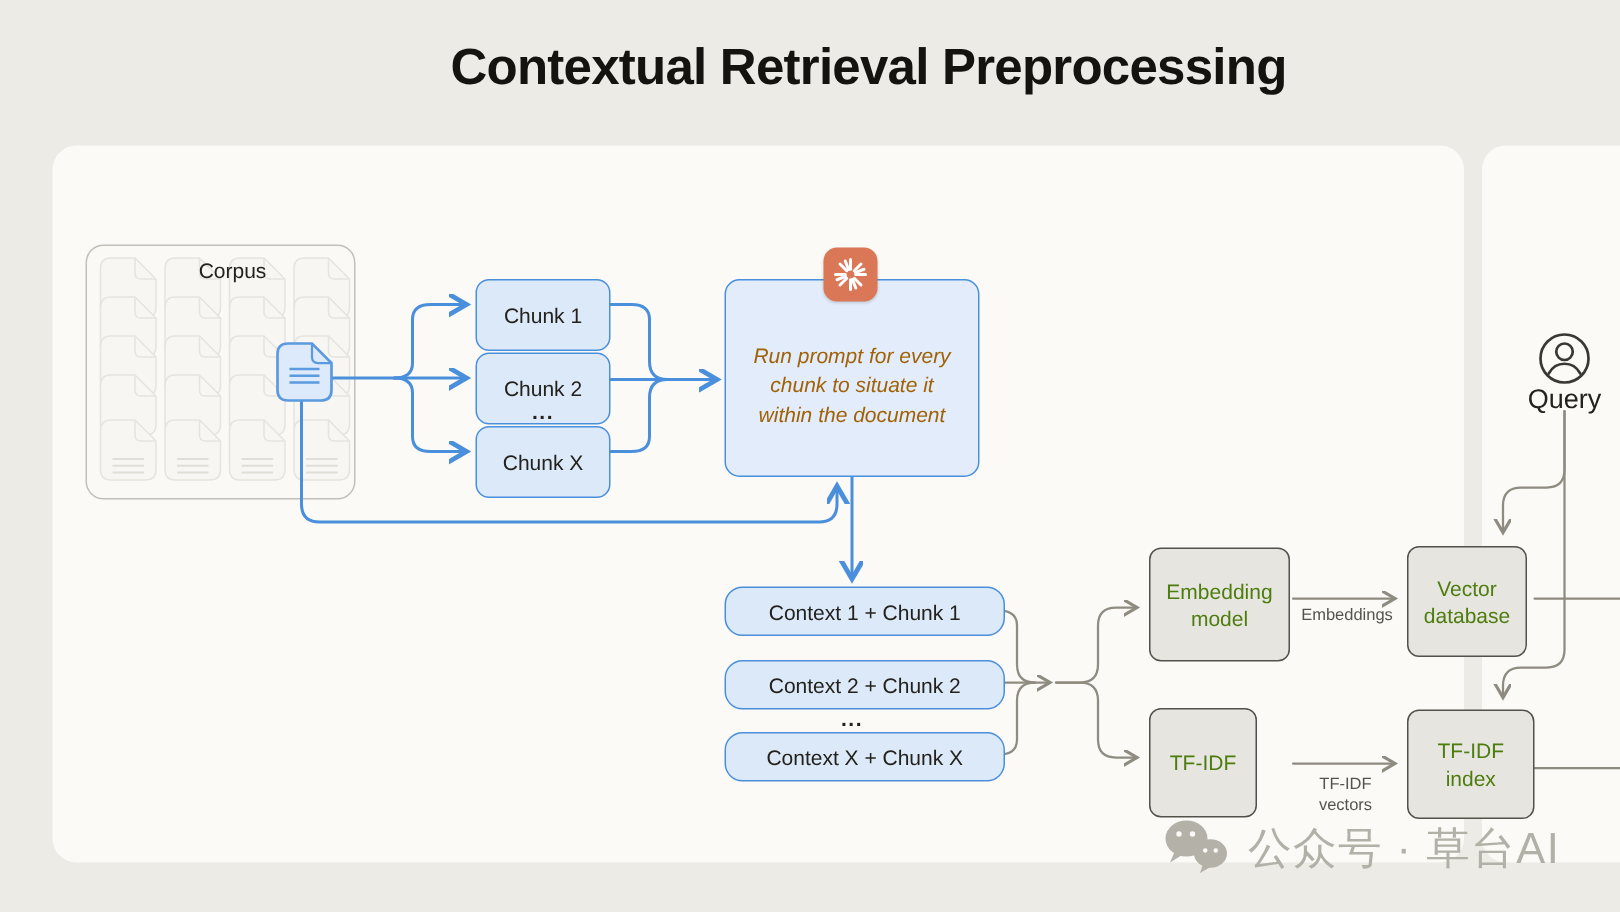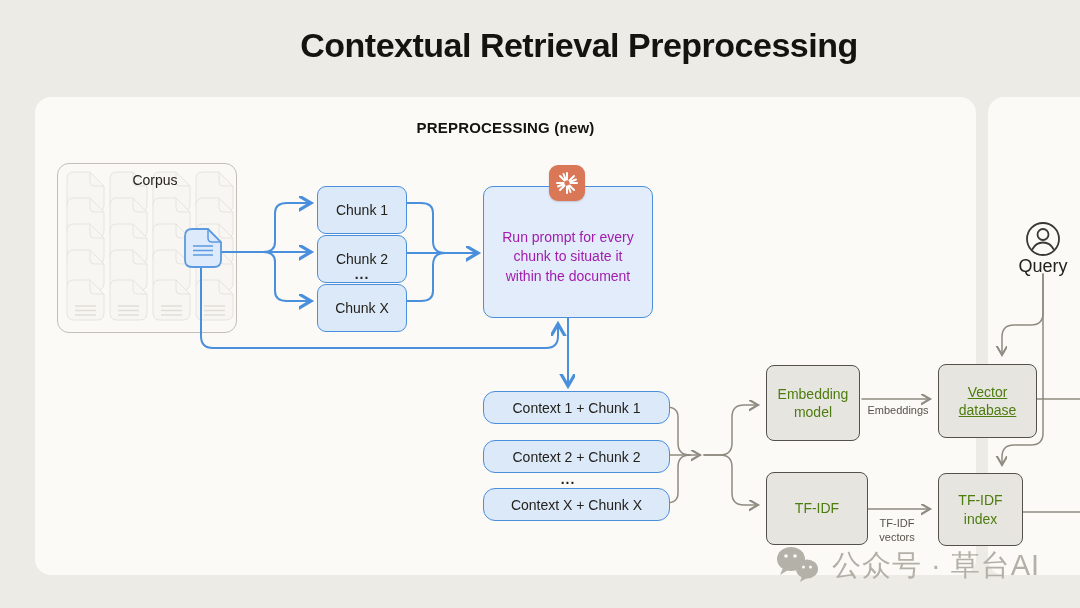--- a/index.html
+++ b/index.html
@@ -19,31 +19,31 @@
 
   
   #corpus-box { left:57px; top:163px; width:180px; height:170px; background:#faf9f6; border:1.5px solid #c2bfb7; border-radius:12px; }
   #corpus-label { left:57px; top:172px; width:196px; text-align:center; font-size:14px; font-weight:500; color:#24221d; z-index:3; }
   #corpus-stacks { left:60px; top:166px; z-index:1; }
   #corpus-doc-icon { left:183px; top:226px; z-index:4; }
 
   
   .blue-box { background:#dce9f9; border:1.5px solid #4a8fdc; border-radius:9px; display:flex; align-items:center; justify-content:center; font-size:14px; color:#24221d; z-index:3; }
   .chunk { left:317px; width:90px; height:48px; }
-  #prompt-box { left:483px; top:186px; width:170px; height:132px; background:#e2ecfa; border:1.5px solid #4a8fdc; border-radius:10px; display:flex; align-items:center; justify-content:center; text-align:center; font-size:14px; line-height:1.38; padding:14px 16px 4px; color:#a21caf; z-index:2; }
+  #prompt-box { left:483px; top:186px; width:170px; height:132px; background:#e2ecfa; border:1.5px solid #4a8fdc; border-radius:10px; display:flex; align-items:center; justify-content:center; text-align:center; font-size:14px; line-height:1.38; padding:14px 16px 4px; color:#a16207; z-index:2;font-style:italic; }
   .ctx { left:483px; width:187px; height:33px;border-radius:12px; }
   .ellipsis { font-size:14px; font-weight:bold; color:#24221d; letter-spacing:1px; z-index:3; }
 
   #claude-icon { left:549px; top:165px; width:36px; height:36px; background:#d97757; border-radius:9px; display:flex; align-items:center; justify-content:center; z-index:5; box-shadow:0 1px 2px rgba(0,0,0,.15); }
 
   
   .grey-box { background:#e7e5df; border:1.5px solid #54514a; border-radius:8px; display:flex; align-items:center; justify-content:center; text-align:center; font-size:14px; line-height:1.3; color:#4d7c0f; z-index:4; padding:4px; }
   #embedding-box { left:766px; top:365px; width:94px; height:76px; }
-  #tfidf-box { left:766px; top:472px; width:102px; height:73px; }
-  #vectordb-box { left:938px; top:364px; width:99px; height:74px;text-decoration:underline; }
+  #tfidf-box { left:766px; top:472px; width:72px; height:73px; }
+  #vectordb-box { left:938px; top:364px; width:80px; height:74px; }
   #tfidf-index-box { left:938px; top:473px; width:85px; height:73px; }
 
   .edge-label { font-size:11px; color:#57534c; text-align:center; line-height:1.25; z-index:3; }
   #embeddings-label { left:858px; top:404px; width:80px; }
   #tfidf-vectors-label { left:864px; top:517px; width:66px; }
 
   #note-text { left:260px; top:421px; width:208px; text-align:center; font-size:12.5px; line-height:1.42; color:#57534c; }
 
   #query-icon { left:1024px; top:220px; z-index:3; }
   #query-label { left:1010px; top:256px; width:66px; text-align:center; font-size:18px; color:#24221d; }
@@ -56,21 +56,20 @@
 </head>
 <body>
 
 <div id="stage">
 
   <div class="abs" id="page-title">Contextual Retrieval Preprocessing</div>
 
   <div class="abs panel" id="panel-preprocessing"></div>
   <div class="abs panel" id="panel-runtime"></div>
 
-  <div class="abs" id="preprocessing-header">PREPROCESSING (new)</div>
 
   <svg id="connectors">
     <defs>
       <marker id="arr-blue" markerWidth="9" markerHeight="9" refX="6" refY="3.5" orient="auto">
         <path d="M0,0 L6,3.5 L0,7" fill="none" stroke="#4a8fdc" stroke-width="1.6" stroke-linecap="round"></path>
       </marker>
       <marker id="arr-grey" markerWidth="9" markerHeight="9" refX="6" refY="3.5" orient="auto">
         <path d="M0,0 L6,3.5 L0,7" fill="none" stroke="#8f8b80" stroke-width="1.4" stroke-linecap="round"></path>
       </marker>
     </defs>

